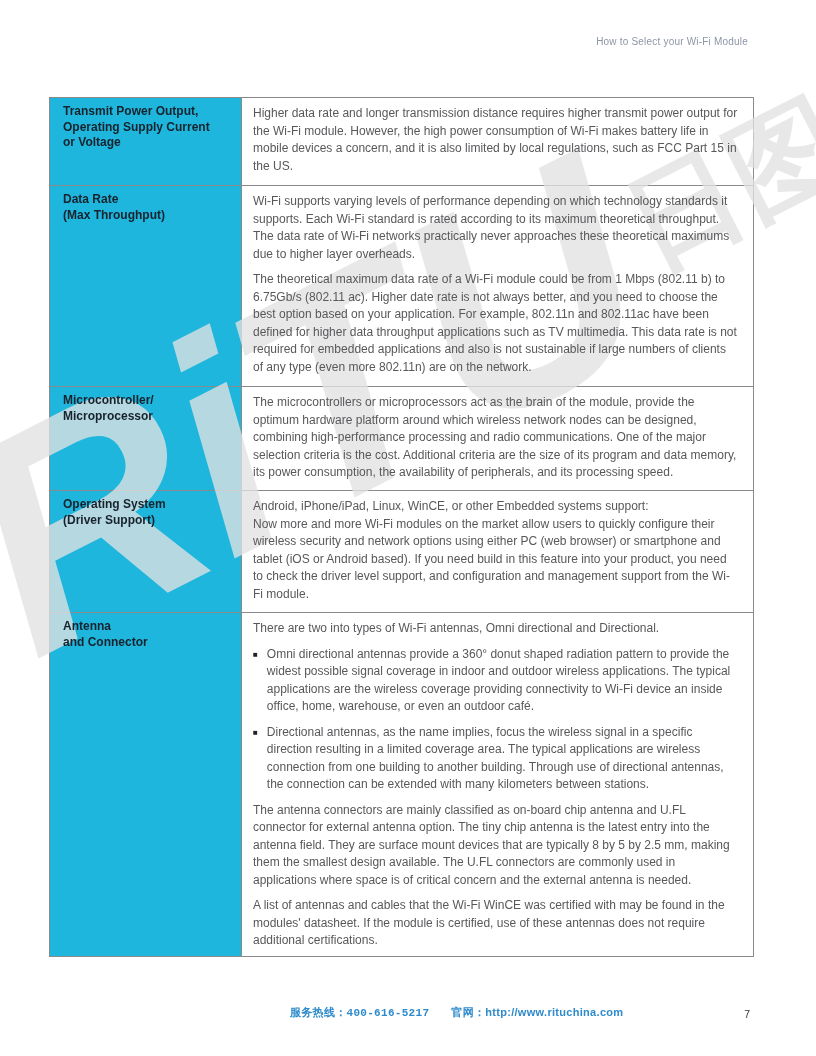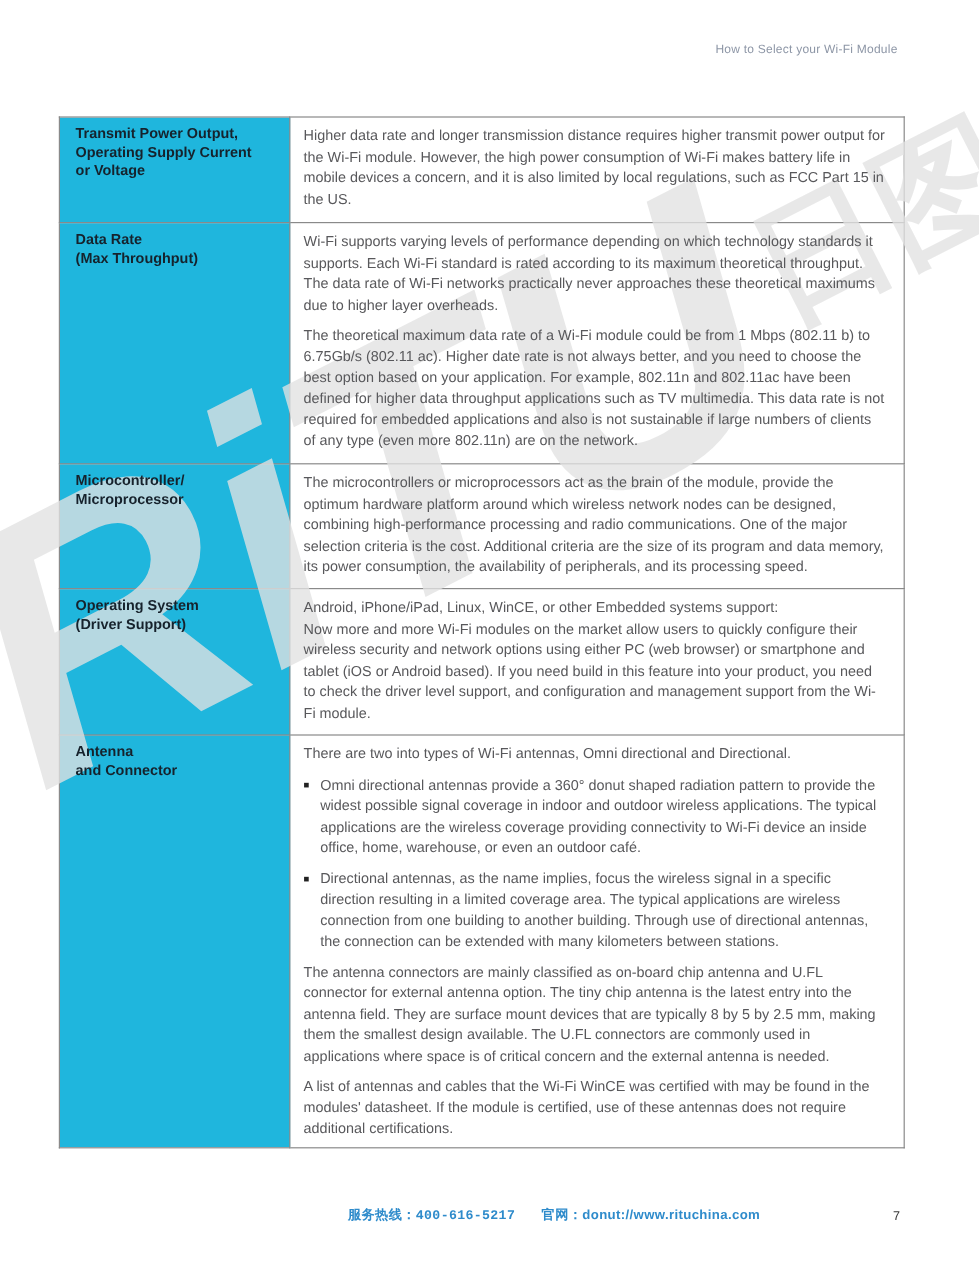--- a/index.html
+++ b/index.html
@@ -156,18 +156,18 @@
         </tbody>
     </table>
   </div>
 
   <div class="watermark">
     <span class="latin">RiTU</span>
     <span class="cjk">日图科技</span>
   </div>
 
   <div class="doc-footer">
-    <span class="seg"><span>服务热线：</span><span>400-616-5217</span></span><span><span>官网：</span><a href="#">donut://www.rituchina.com</a></span>
+    <span class="seg"><span>服务热线：</span><span>400-616-5217</span></span><span><span>官网：</span><a href="#">http://www.rituchina.com</a></span>
   </div>
 
   <div class="page-number">7</div>
 
 </div>
 
 </body></html>

